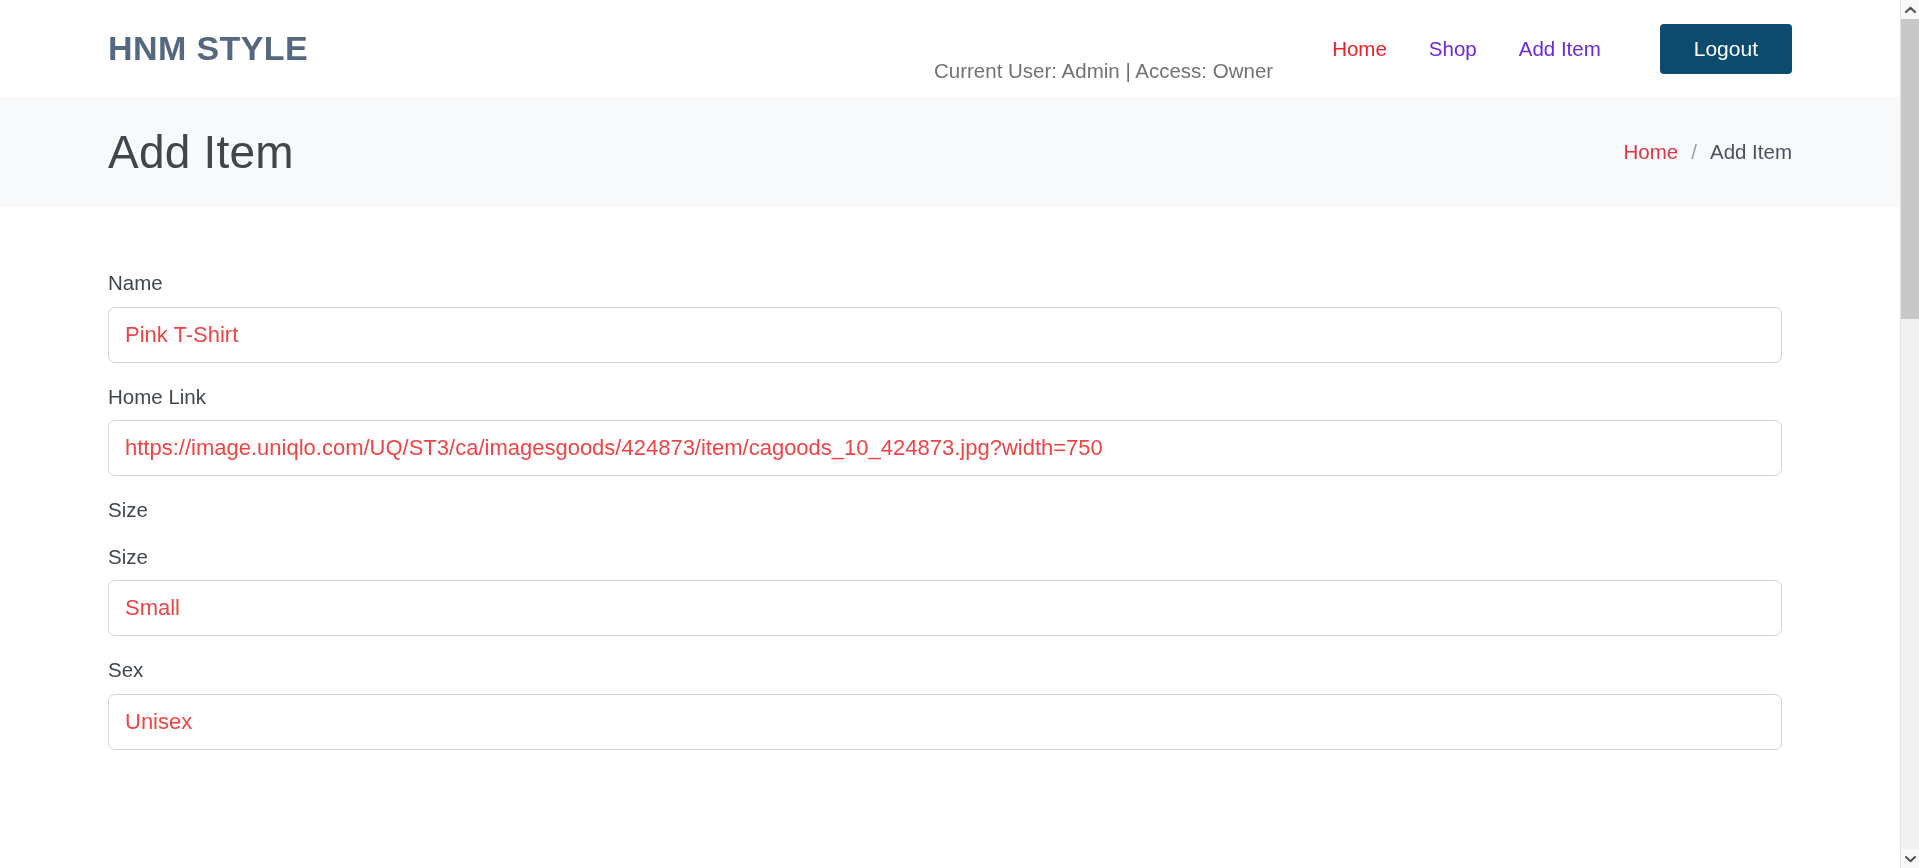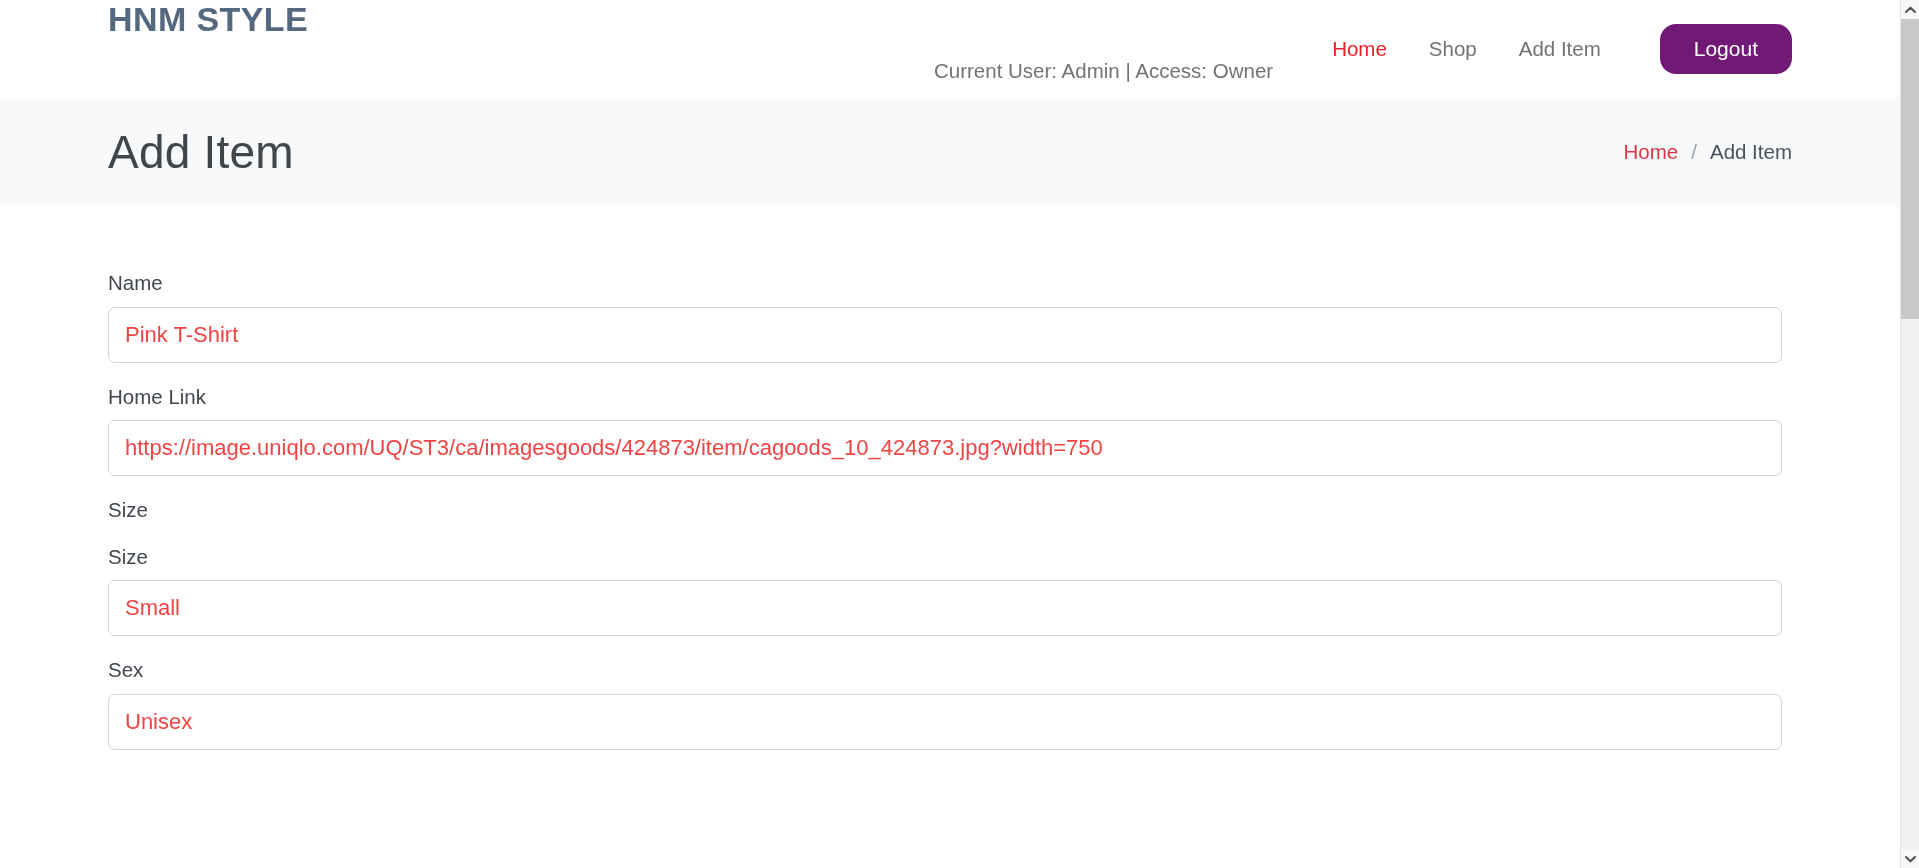--- a/index.html
+++ b/index.html
@@ -24,20 +24,21 @@
     height: 868px;
     overflow: hidden;
     background: #fff;
   }
 
   
   .navbar {
     height: 97px;
     background: #ffffff;
     display: flex;
+    align-items: center;
     padding: 0 108px 0 108px;
     position: relative;
   }
   .brand {
     font-size: 34px;
     font-weight: bold;
     color: #546880;
     letter-spacing: 0.4px;
     white-space: nowrap;
     text-decoration: none;
@@ -50,32 +51,32 @@
   }
   .nav-user {
     font-size: 20.5px;
     color: #737373;
     white-space: nowrap;
     margin-right: 38px;
     margin-top: 44px;
   }
   .nav-link {
     font-size: 20.5px;
-    color: #737373;
+    color: #6d28d9;
     text-decoration: none;
     white-space: nowrap;
     padding: 0 21px;
   }
   .nav-link.active { color: #e8202a; }
   .logout-btn {
     margin-left: 38px;
-    background: #701a75;
+    background: #0c4a6e;
     color: #ffffff;
     border: none;
-    border-radius: 16px;
+    border-radius: 4px;
     font-size: 21px;
     font-family: "Liberation Sans", sans-serif;
     padding: 13px 34px;
     cursor: pointer;
     white-space: nowrap;
   }
 
   
   .page-header {
     background: #f8f9fa;

